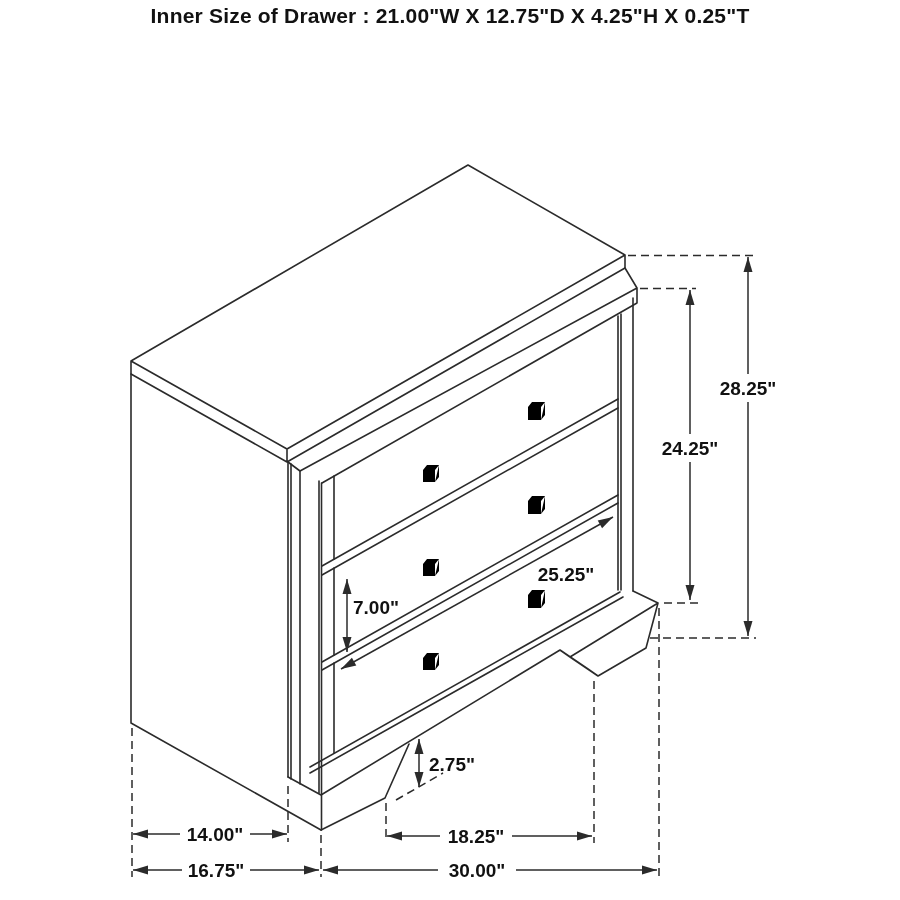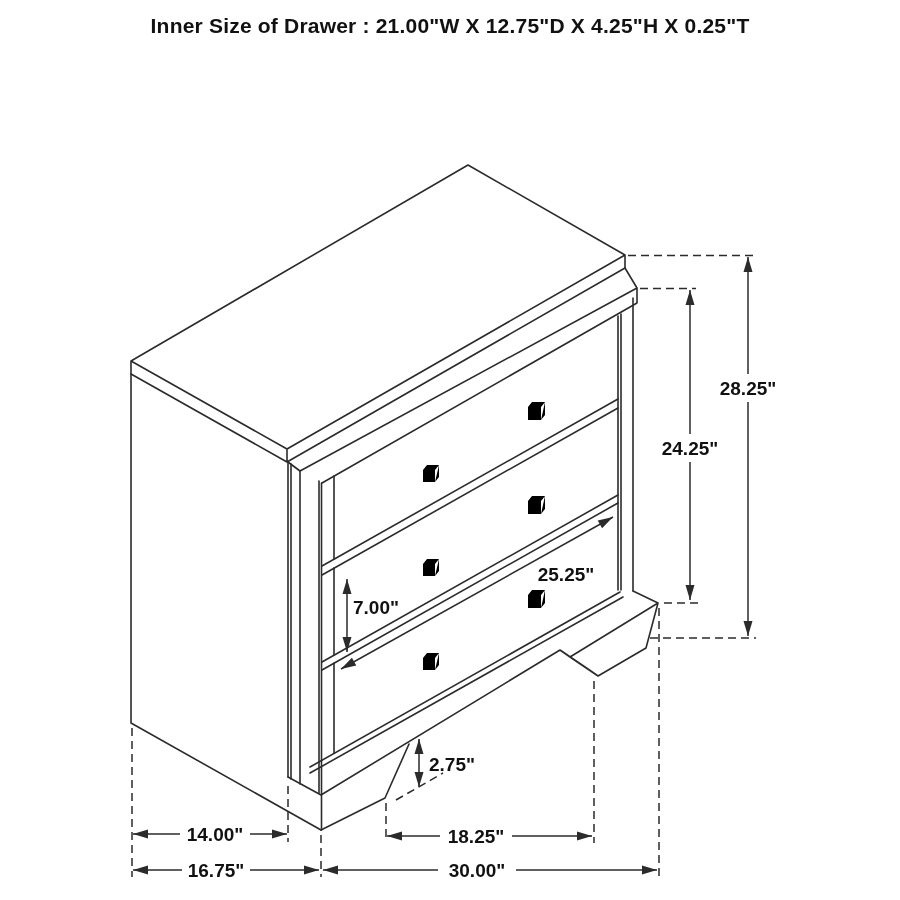--- a/index.html
+++ b/index.html
@@ -1,18 +1,18 @@
 <!DOCTYPE html>
 <html><head>
 <meta charset="utf-8">
 <style>
   html,body{margin:0;padding:0;background:#ffffff;}
   body{width:900px;height:900px;position:relative;font-family:"Liberation Sans",sans-serif;}
   .canvas{position:absolute;inset:0;background:#fff;}
-  .title{position:absolute;top:14px;left:0;width:900px;text-align:center;
+  .title{position:absolute;top:4px;left:0;width:900px;text-align:center;
          font-size:21px;font-weight:bold;color:#111;letter-spacing:0.2px;}
   svg{position:absolute;top:0;left:0;}
   .draw path{fill:none;stroke:#2b2b2b;stroke-width:1.6;stroke-linejoin:round;stroke-linecap:round;}
   .dims line{stroke:#2b2b2b;stroke-width:1.5;}
   .dims line.ext{stroke-dasharray:8 5;}
   .dims polygon{fill:#2b2b2b;stroke:none;}
   .dims text{font-family:"Liberation Sans",sans-serif;font-weight:bold;font-size:19px;fill:#111;}
   .mid{text-anchor:middle;}
 </style>
 </head>

